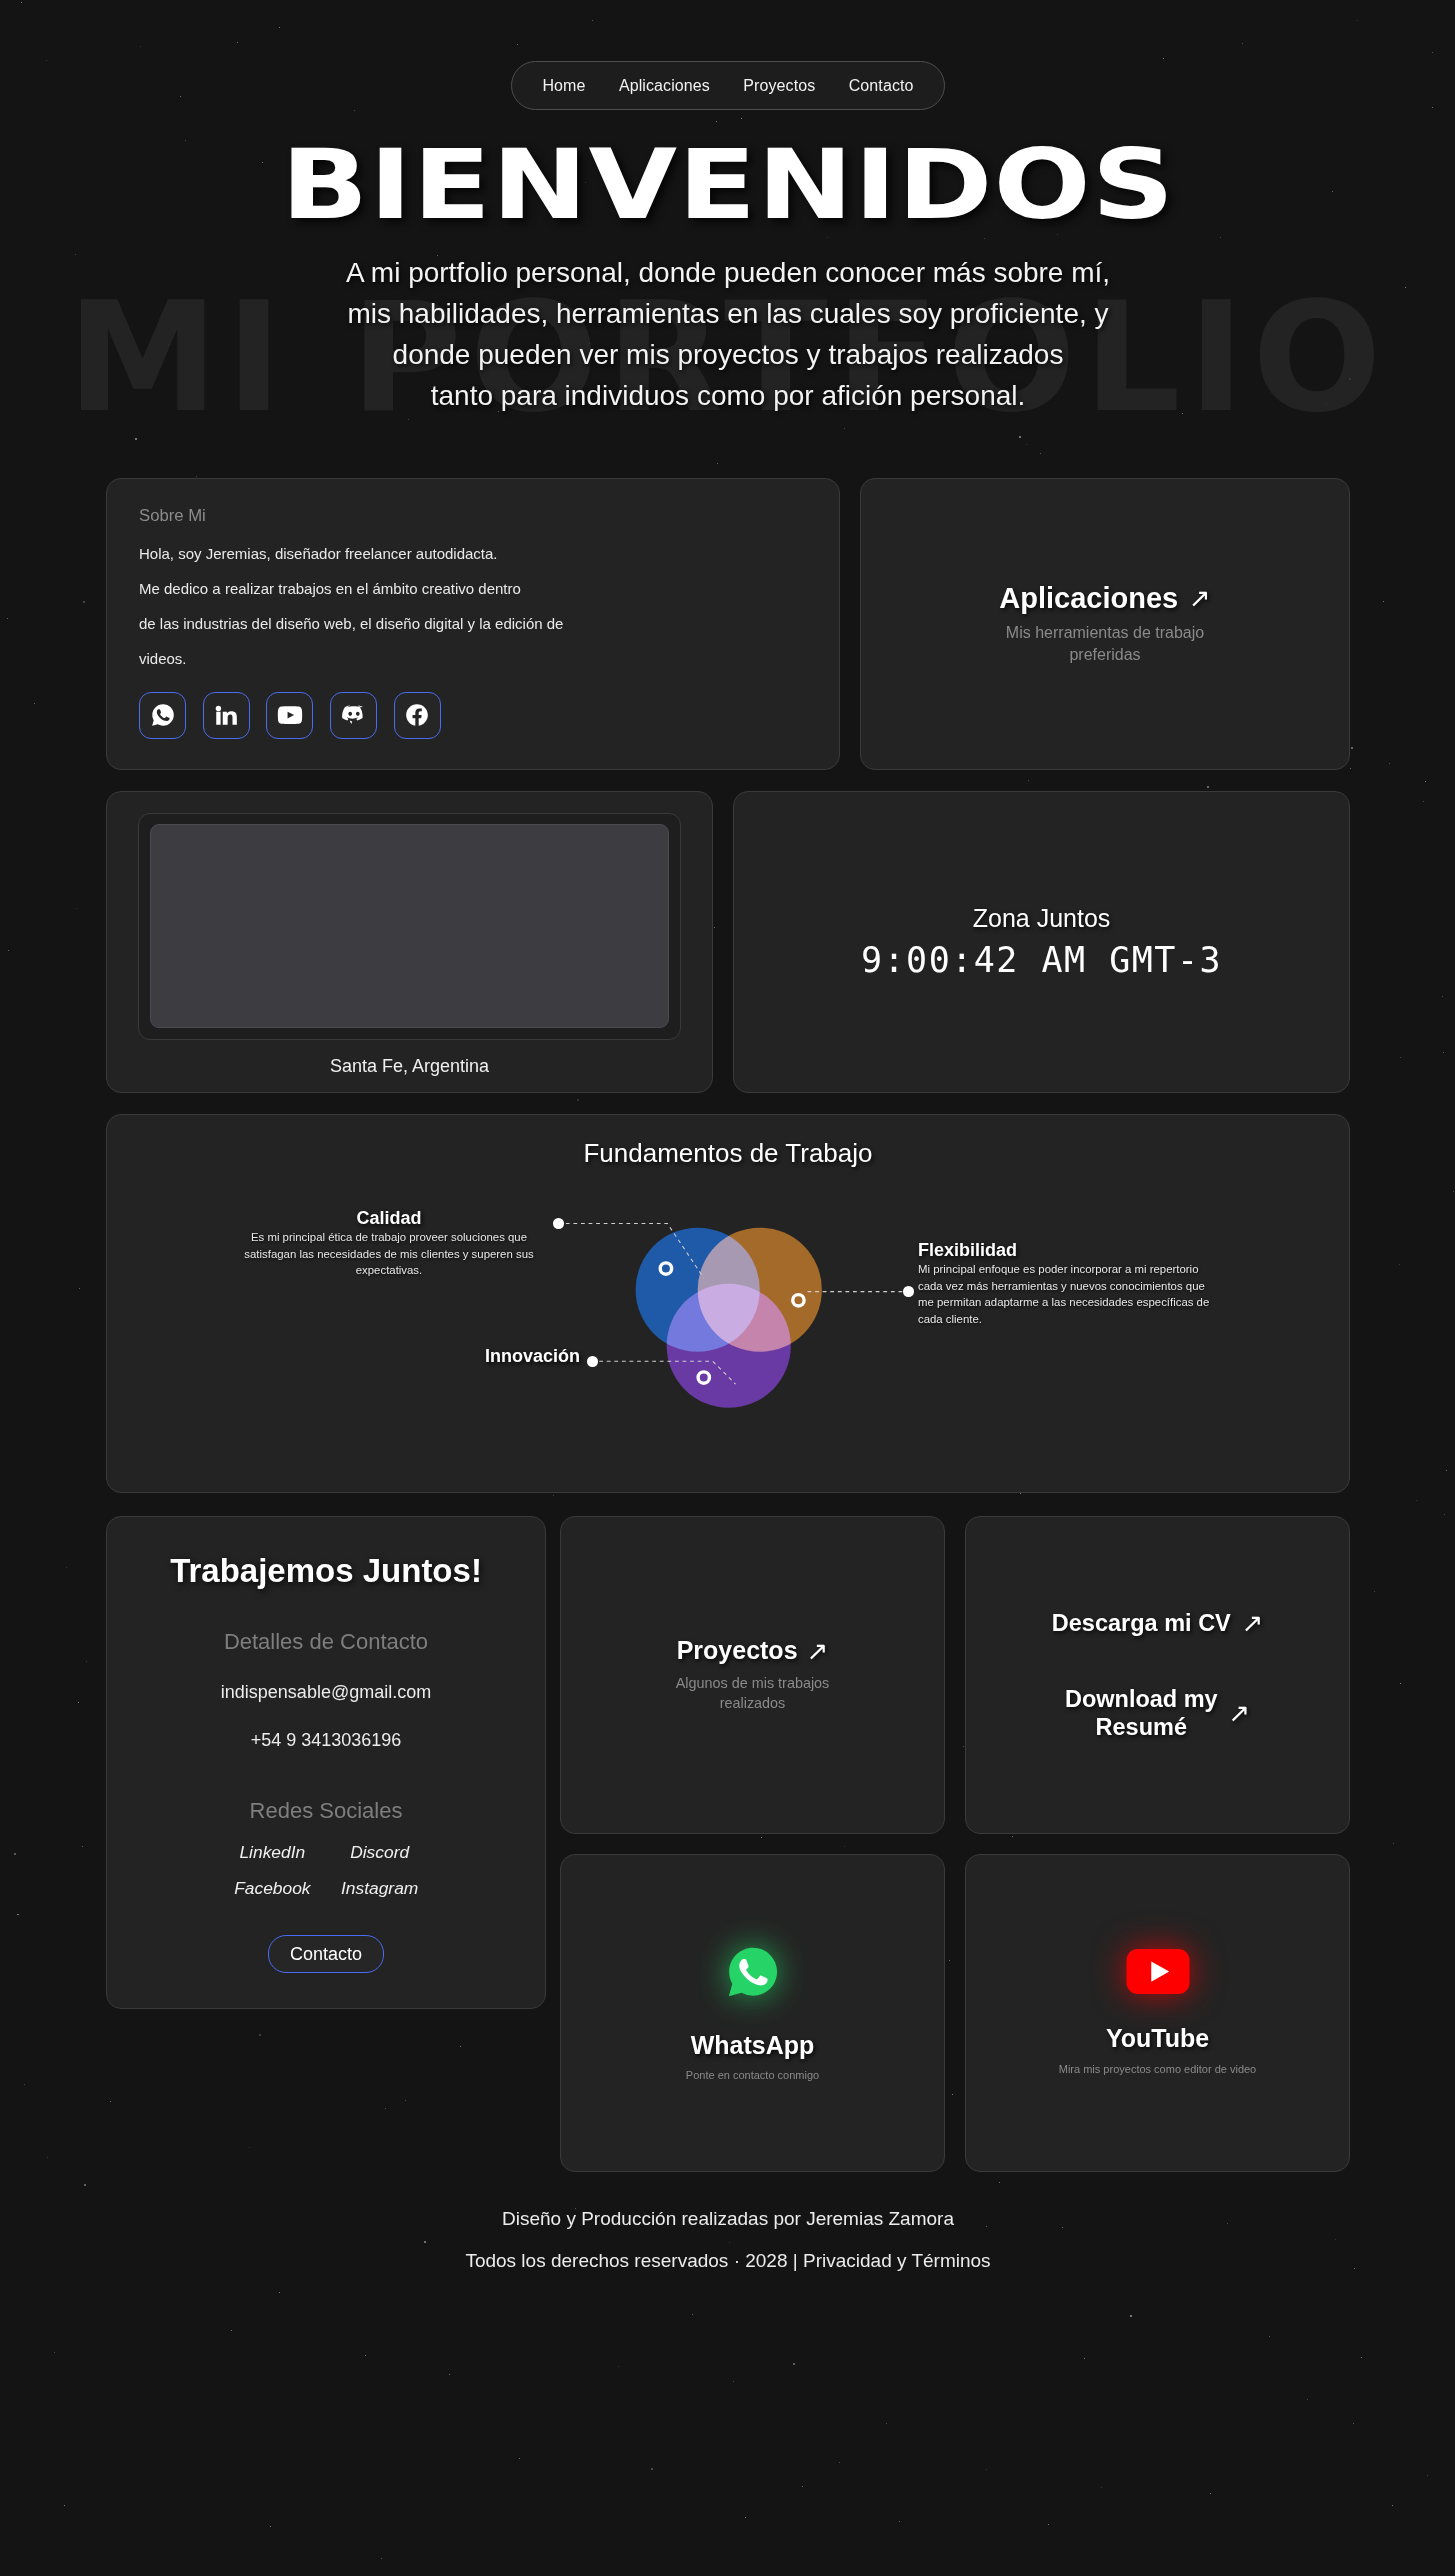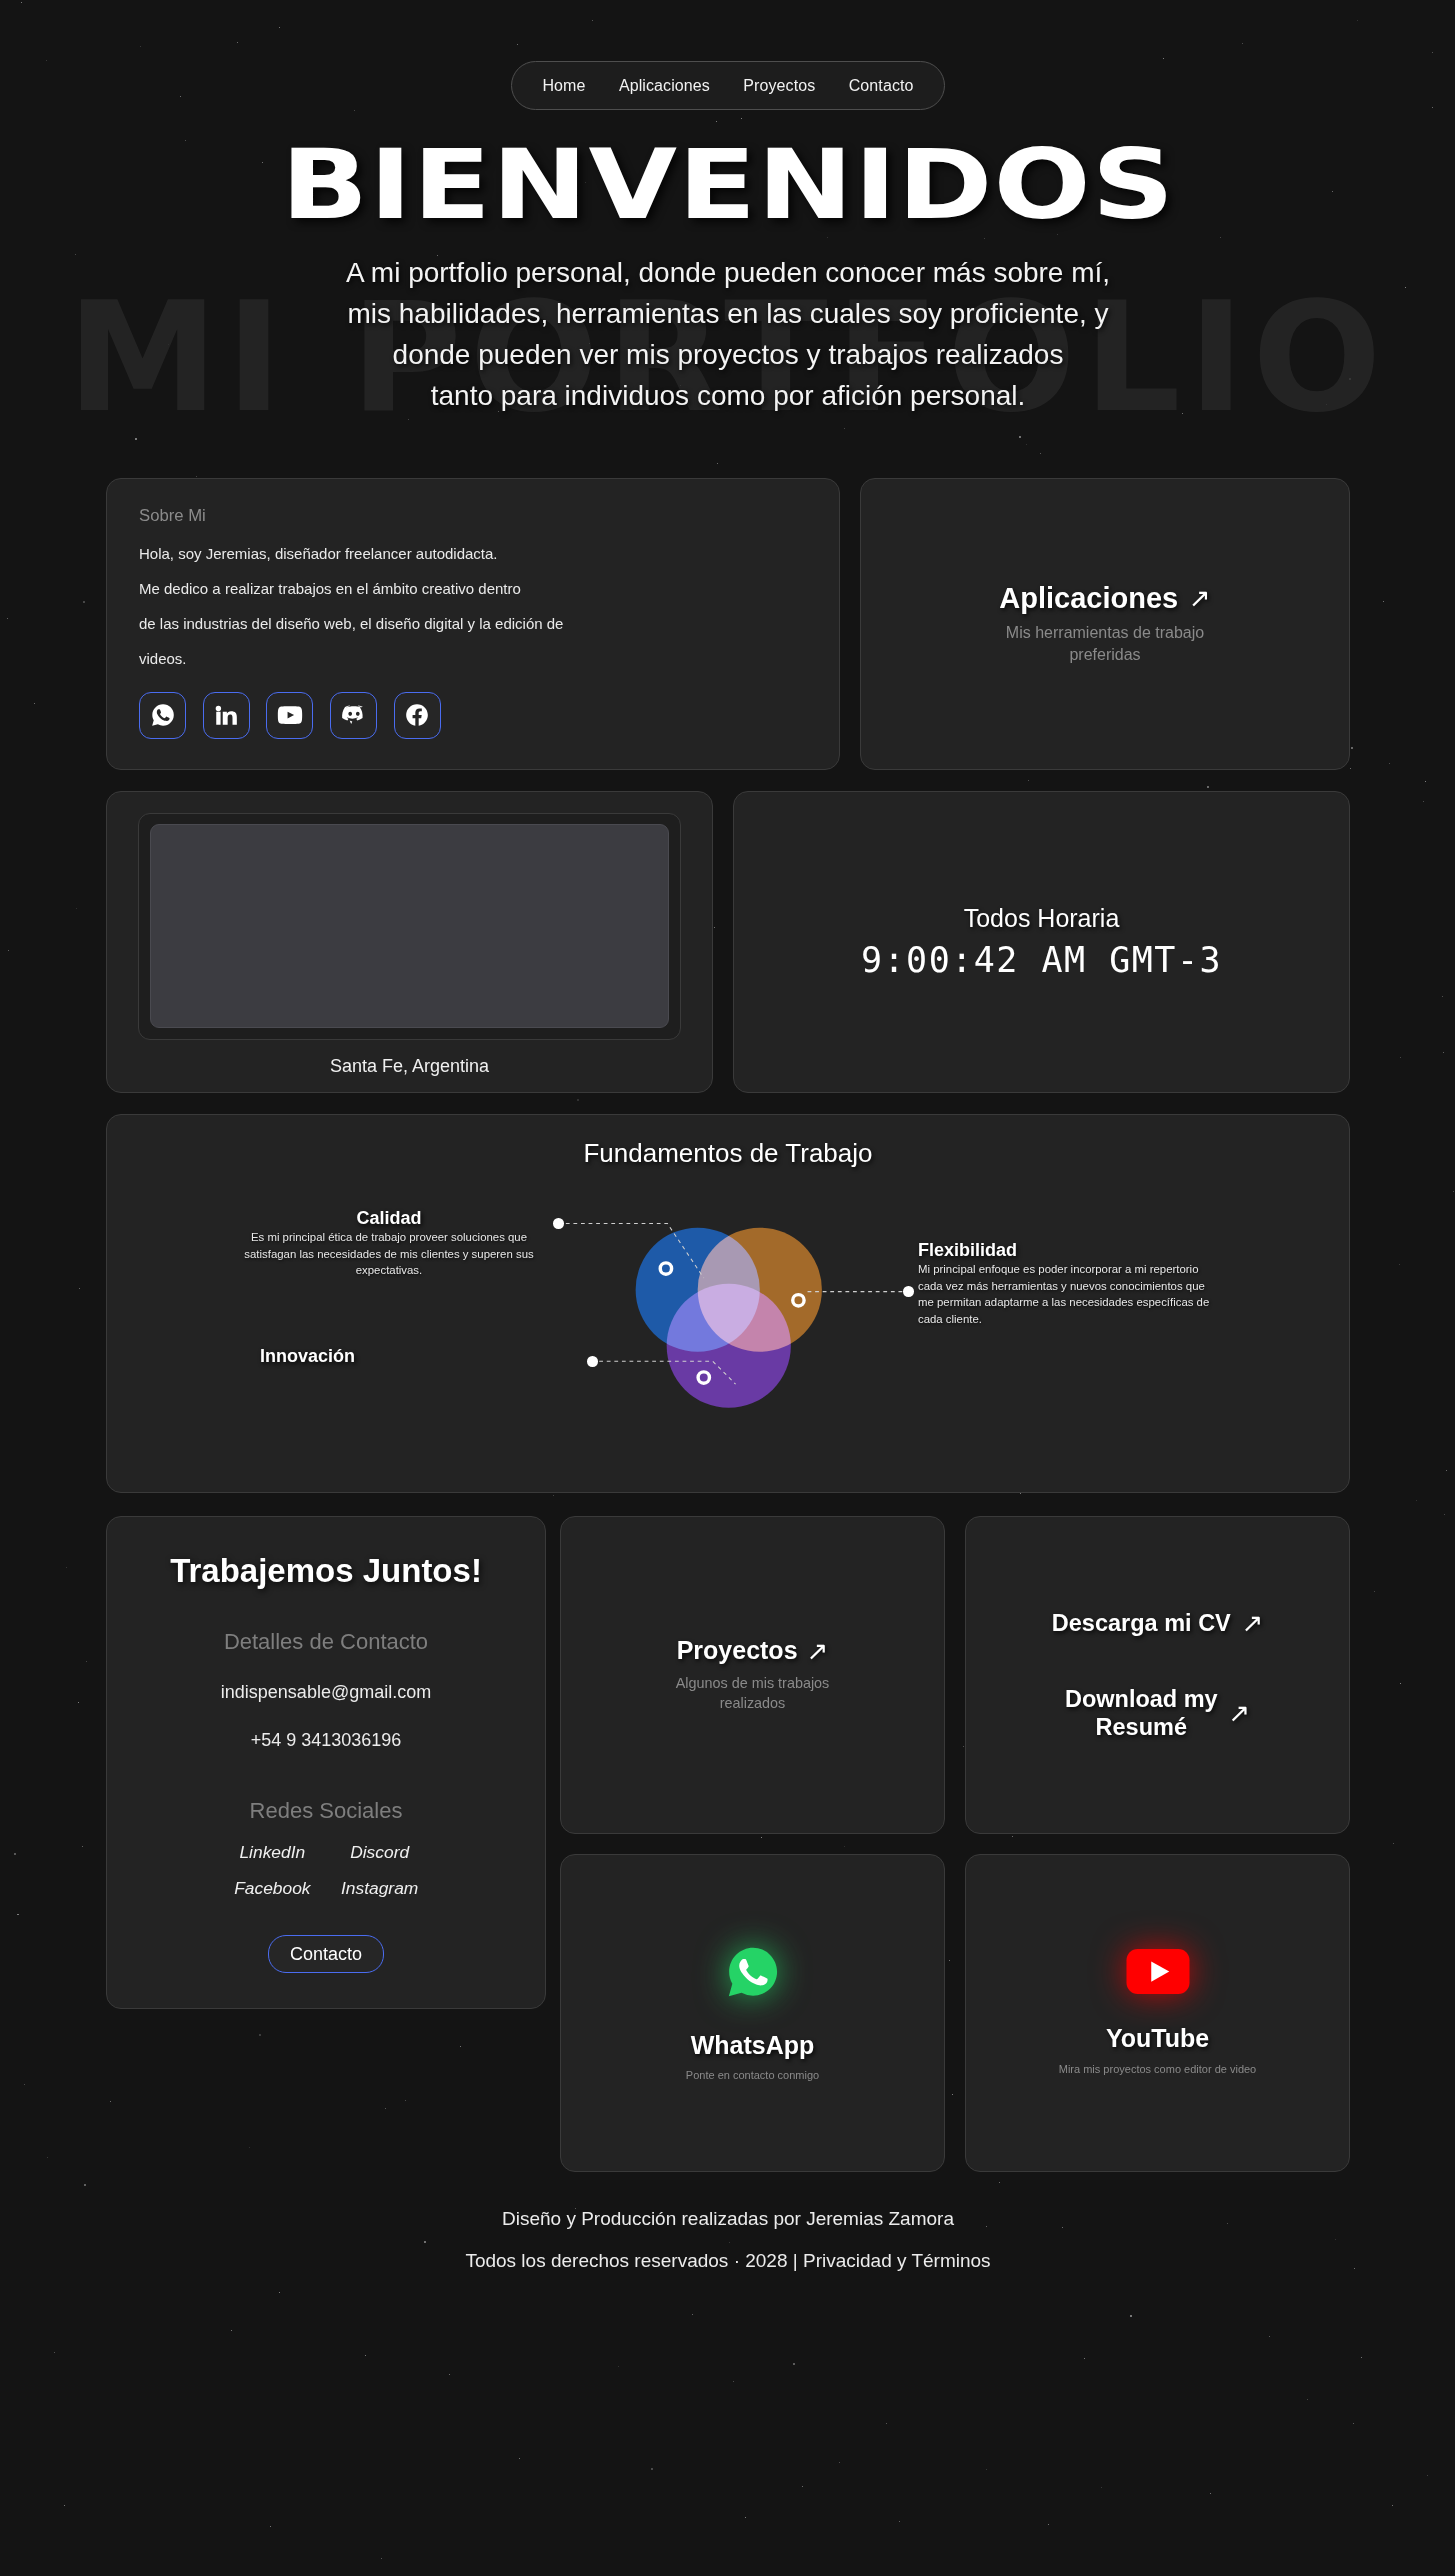--- a/index.html
+++ b/index.html
@@ -126,21 +126,21 @@
   .fund-body { position: relative; height: 281px; margin-top: 12px; }
 
   .venn { position: absolute; left: 50%; top: 39px; transform: translateX(-50%); width: 212px; height: 197px; }
   .venn circle { mix-blend-mode: screen; }
 
   .fund-block { position: absolute; }
   .fund-h { font-size: 18px; font-weight: 700; color: #fff; text-shadow: 1.5px 1.5px 4.5px rgba(0,0,0,.85); }
   .fund-p { font-size: 11.4px; line-height: 1.45; color: #e8e8e8; text-shadow: 0.8px 0.8px 3px rgba(0,0,0,.8); }
 
   .b-calidad { left: 89px; top: 27px; width: 326px; text-align: center; }
-  .b-innov   { left: 123px; top: 165px; width: 334px; text-align: left; }
+  .b-innov   { left: 109px; top: 165px; width: 334px; text-align: right; }
   .b-flex    { left: 781px; top: 59px; width: 303px; text-align: left; }
 
   .dot {
     position: absolute; width: 10.6px; height: 10.6px; border-radius: 50%;
     background: #fff; z-index: 3;
   }
   .conn { position: absolute; inset: 0; z-index: 2; pointer-events: none; }
 
   
   .row-bottom { margin-top: 23px; display: flex; gap: 14px; align-items: flex-start; }
@@ -520,21 +520,21 @@
     </div>
 
     <div class="row row-map">
       <div class="card card-map">
         <div class="map-frame">
           <div class="map-inner"></div>
         </div>
         <div class="map-caption">Santa Fe, Argentina</div>
       </div>
       <div class="card card-clock">
-        <div class="clock-title">Todos Horaria</div>
+        <div class="clock-title">Zona Juntos</div>
         <div class="clock-time">9:00:42 AM GMT-3</div>
       </div>
     </div>
 
     <div class="card card-fund">
       <div class="fund-title">Fundamentos de Trabajo</div>
       <div class="fund-body">
 
         <svg class="conn" viewBox="0 0 1560 370" preserveAspectRatio="none">
           <path d="M556 56 L700 56 L748 128" stroke="#cfcfcf" stroke-width="1.4" fill="none" stroke-dasharray="5 5"></path>

